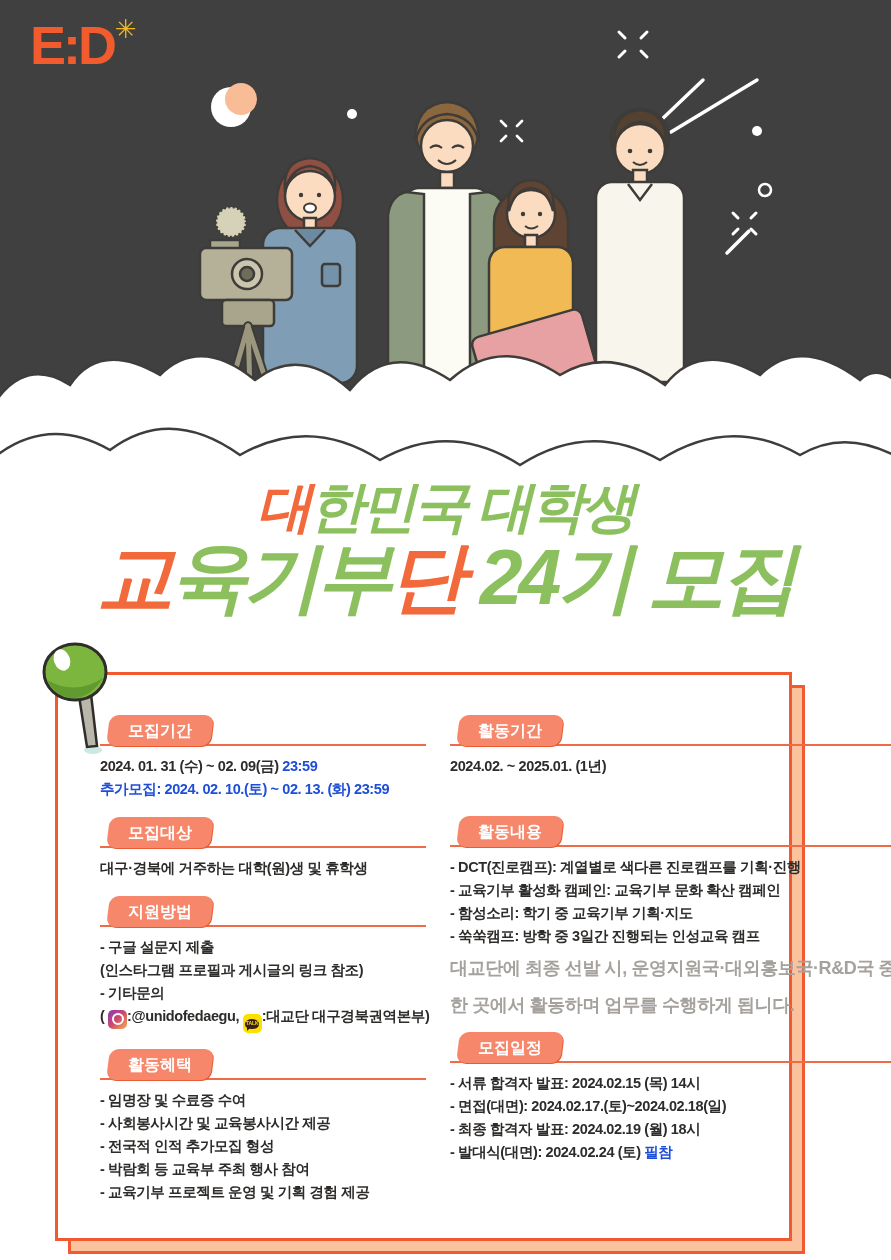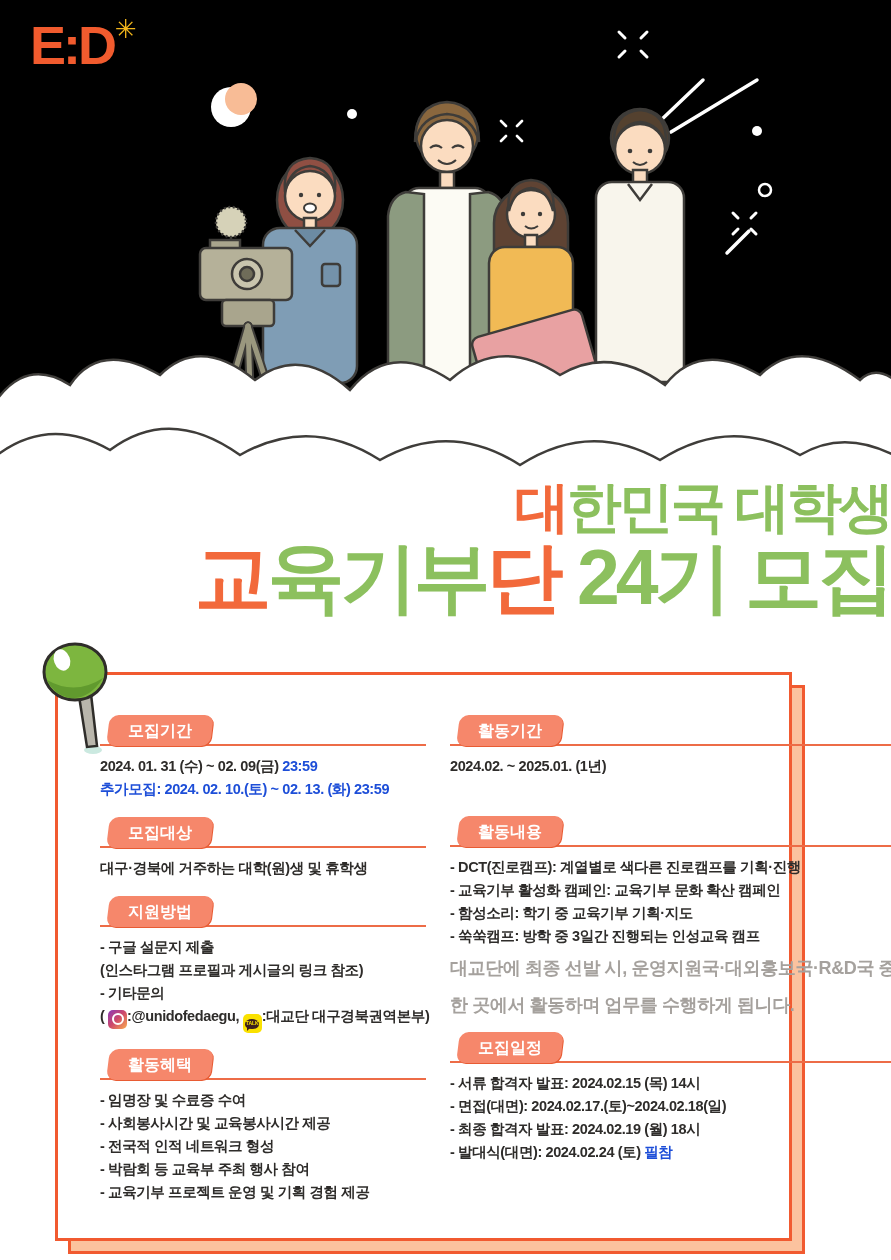--- a/index.html
+++ b/index.html
@@ -2,27 +2,27 @@
 <html><head>
 <meta charset="utf-8">
 <style>
   html,body{margin:0;padding:0;background:#e9e9e9;}
   .poster{
     position:relative;width:891px;height:1260px;margin:0 auto;
     background:#ffffff;overflow:hidden;
     font-family:"Liberation Sans","DejaVu Sans",sans-serif;
   }
   
-  .hero{position:absolute;left:0;top:0;width:891px;height:505px;background:#000000;}
+  .hero{position:absolute;left:0;top:0;width:891px;height:505px;background:#404040;}
   .hero-art{position:absolute;left:0;top:0;}
   .logo{position:absolute;left:30px;top:16px;z-index:5;display:flex;align-items:flex-start;}
   .logo-text{font-size:54px;font-weight:900;color:#F15B2E;letter-spacing:-3px;line-height:1.1;}
   .logo-star{font-size:26px;font-weight:900;color:#F3B71B;margin:-2px 0 0 1px;}
   
-  .title-block{position:absolute;left:0;top:480px;width:891px;text-align:right;z-index:4;line-height:1;}
+  .title-block{position:absolute;left:0;top:480px;width:891px;text-align:center;z-index:4;line-height:1;font-style:italic;}
   .t1{font-size:55px;font-weight:900;letter-spacing:-3px;}
   .t2{font-size:77px;font-weight:900;letter-spacing:-4px;margin-top:4px;}
   .gr{color:#8CC05E;} .or{color:#F2693B;}
   
   .card-wrap{position:absolute;left:55px;top:672px;width:737px;z-index:3;}
   .card-shadow{position:absolute;left:13px;top:13px;right:-13px;bottom:-13px;
     background:#FBC29E;border:3px solid #F15A30;}
   .card{position:relative;background:#ffffff;border:3px solid #F15A30;
     padding:40px 24px 34px 42px;display:flex;gap:24px;}
   .pushpin{position:absolute;left:-22px;top:-38px;z-index:6;}
@@ -210,21 +210,21 @@
                 <span class="ig-lens"></span>
               </span><span>:@unidofedaegu, </span><span class="kakao">
                 <span class="kakao-bubble">TALK</span>
               </span><span>:대교단 대구경북권역본부)</span></p>
         </section>
 
         <section class="sec mb-0">
           <div class="sec-head"><span class="badge"><i>활동혜택</i></span></div>
           <p class="line">- 임명장 및 수료증 수여</p>
           <p class="line">- 사회봉사시간 및 교육봉사시간 제공</p>
-          <p class="line">- 전국적 인적 네트워크 형성</p>
+          <p class="line">- 전국적 인적 추가모집 형성</p>
           <p class="line">- 박람회 등 교육부 주최 행사 참여</p>
           <p class="line">- 교육기부 프로젝트 운영 및 기획 경험 제공</p>
         </section>
       </div>
 
       <div class="col right">
 
         <section class="sec mb-lg">
           <div class="sec-head"><span class="badge"><i>활동기간</i></span></div>
           <p class="line">2024.02. ~ 2025.01. (1년)</p>

